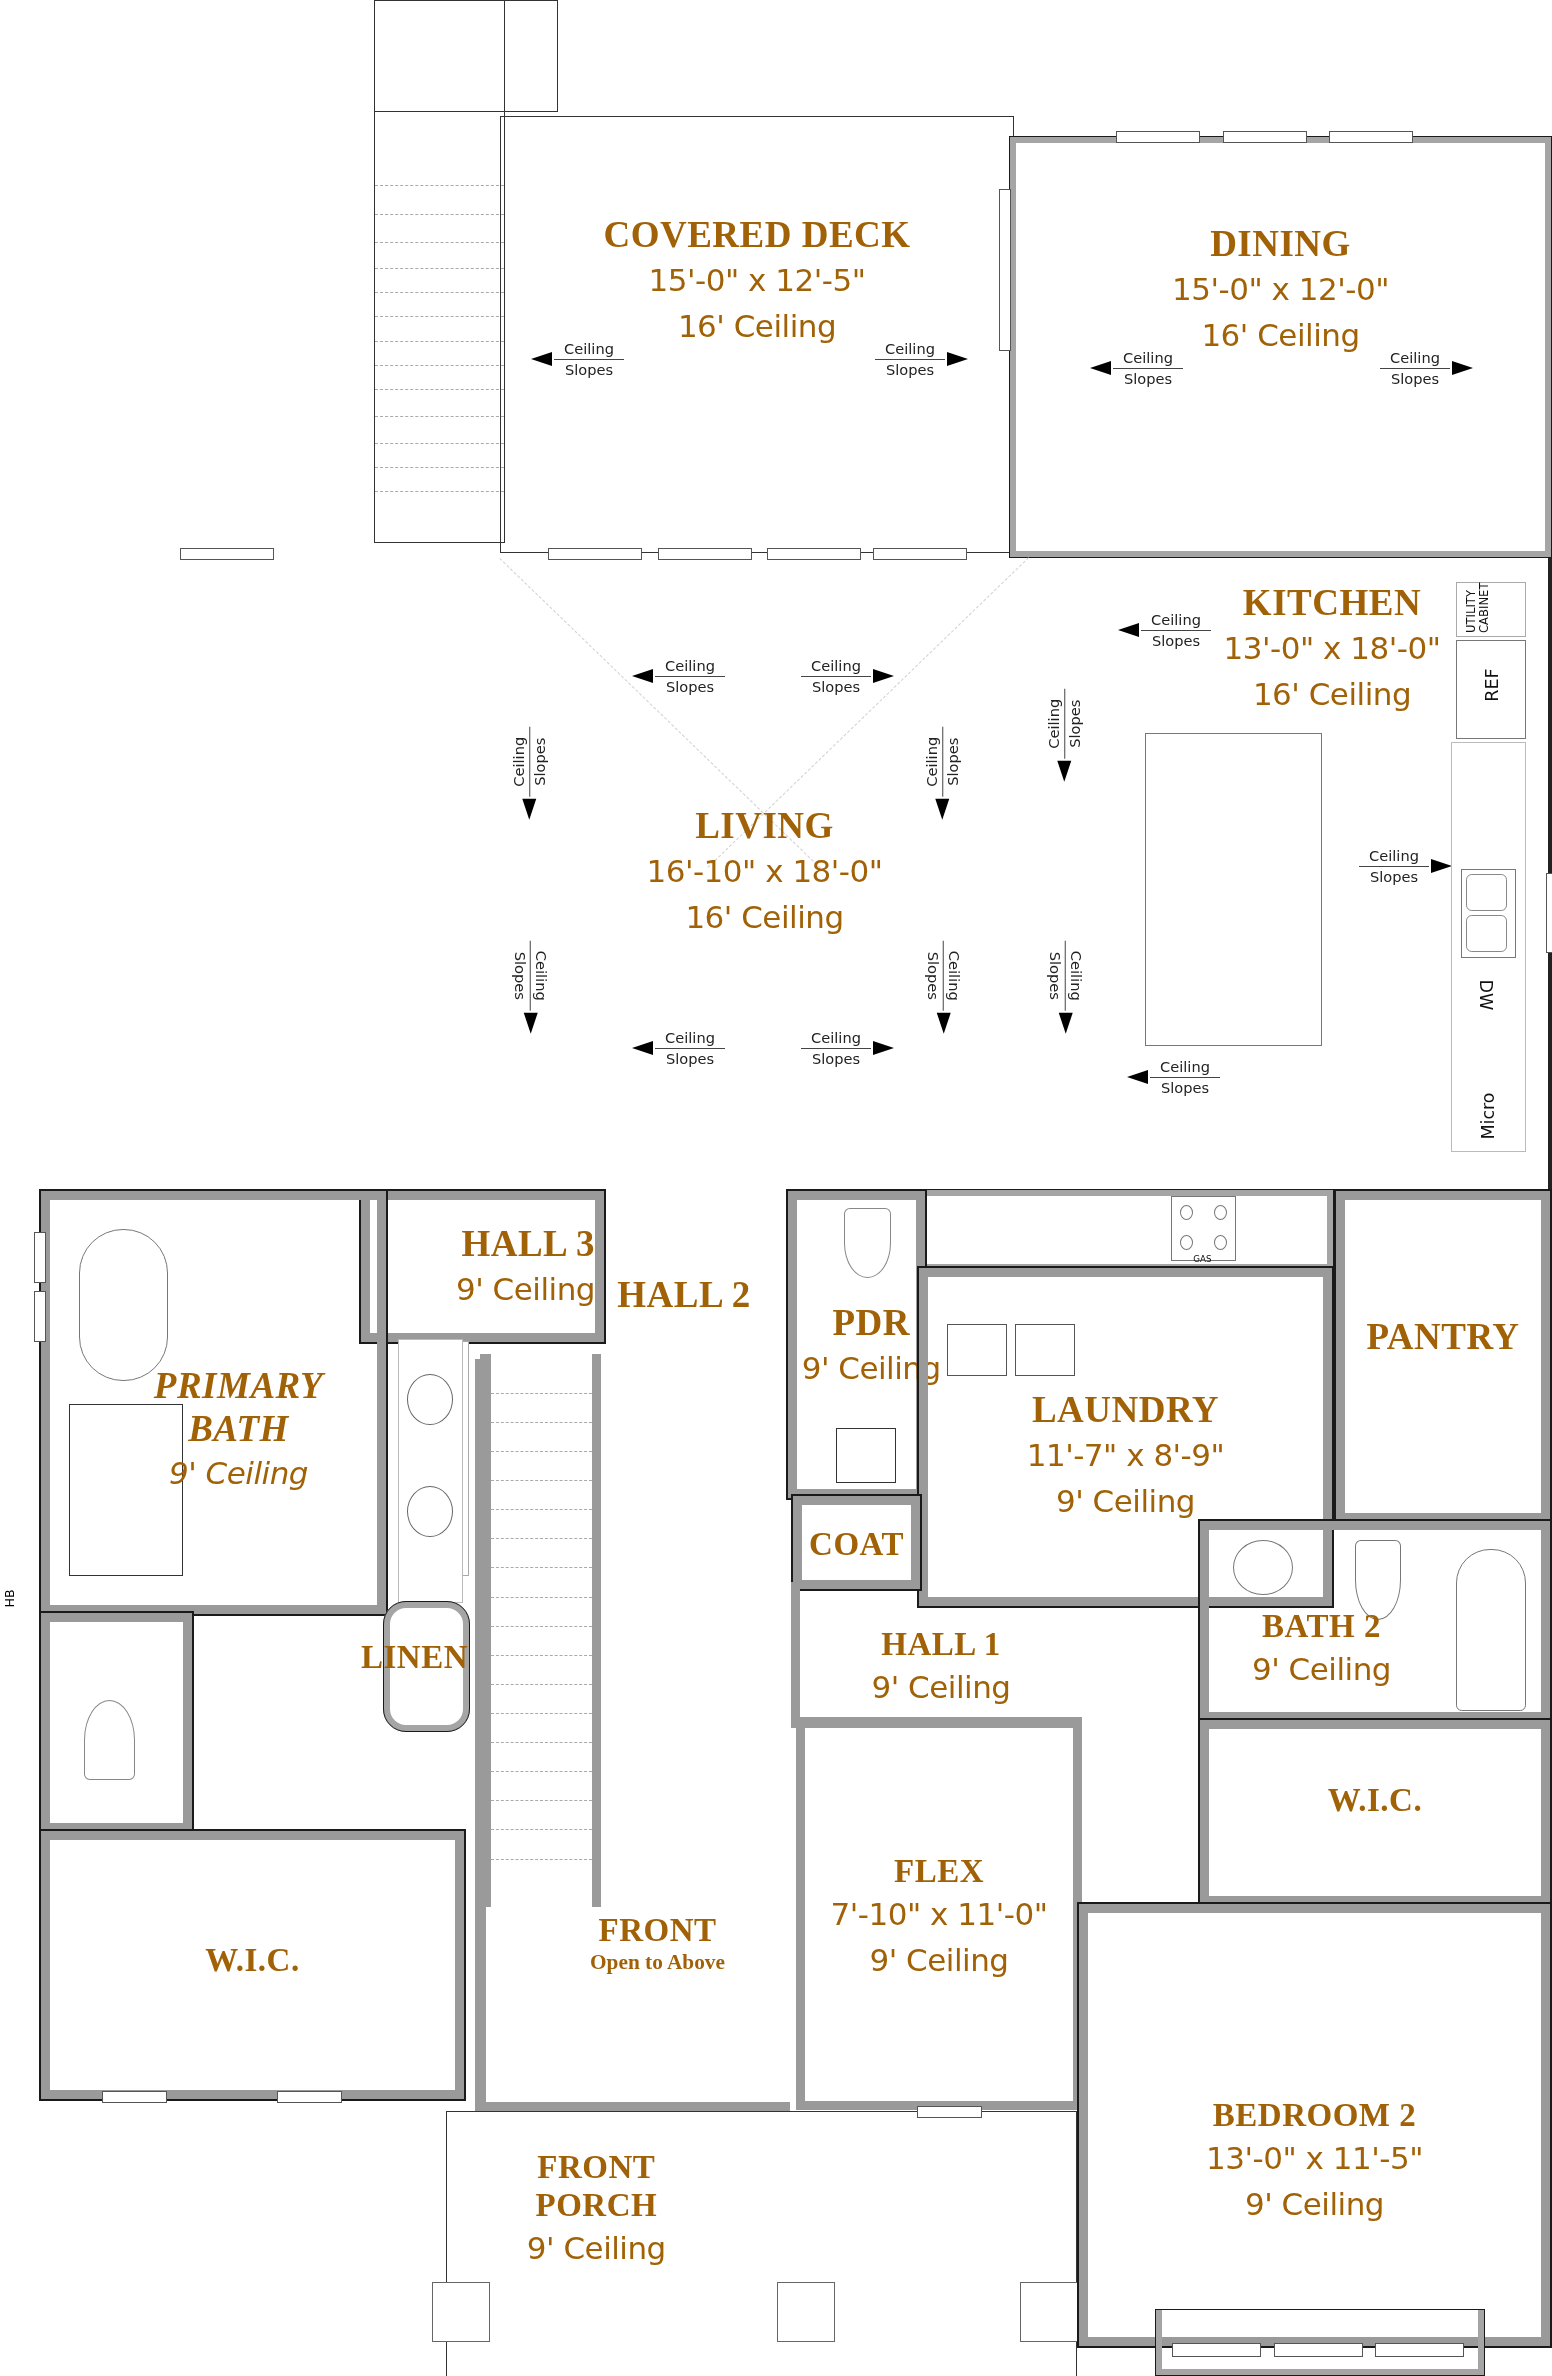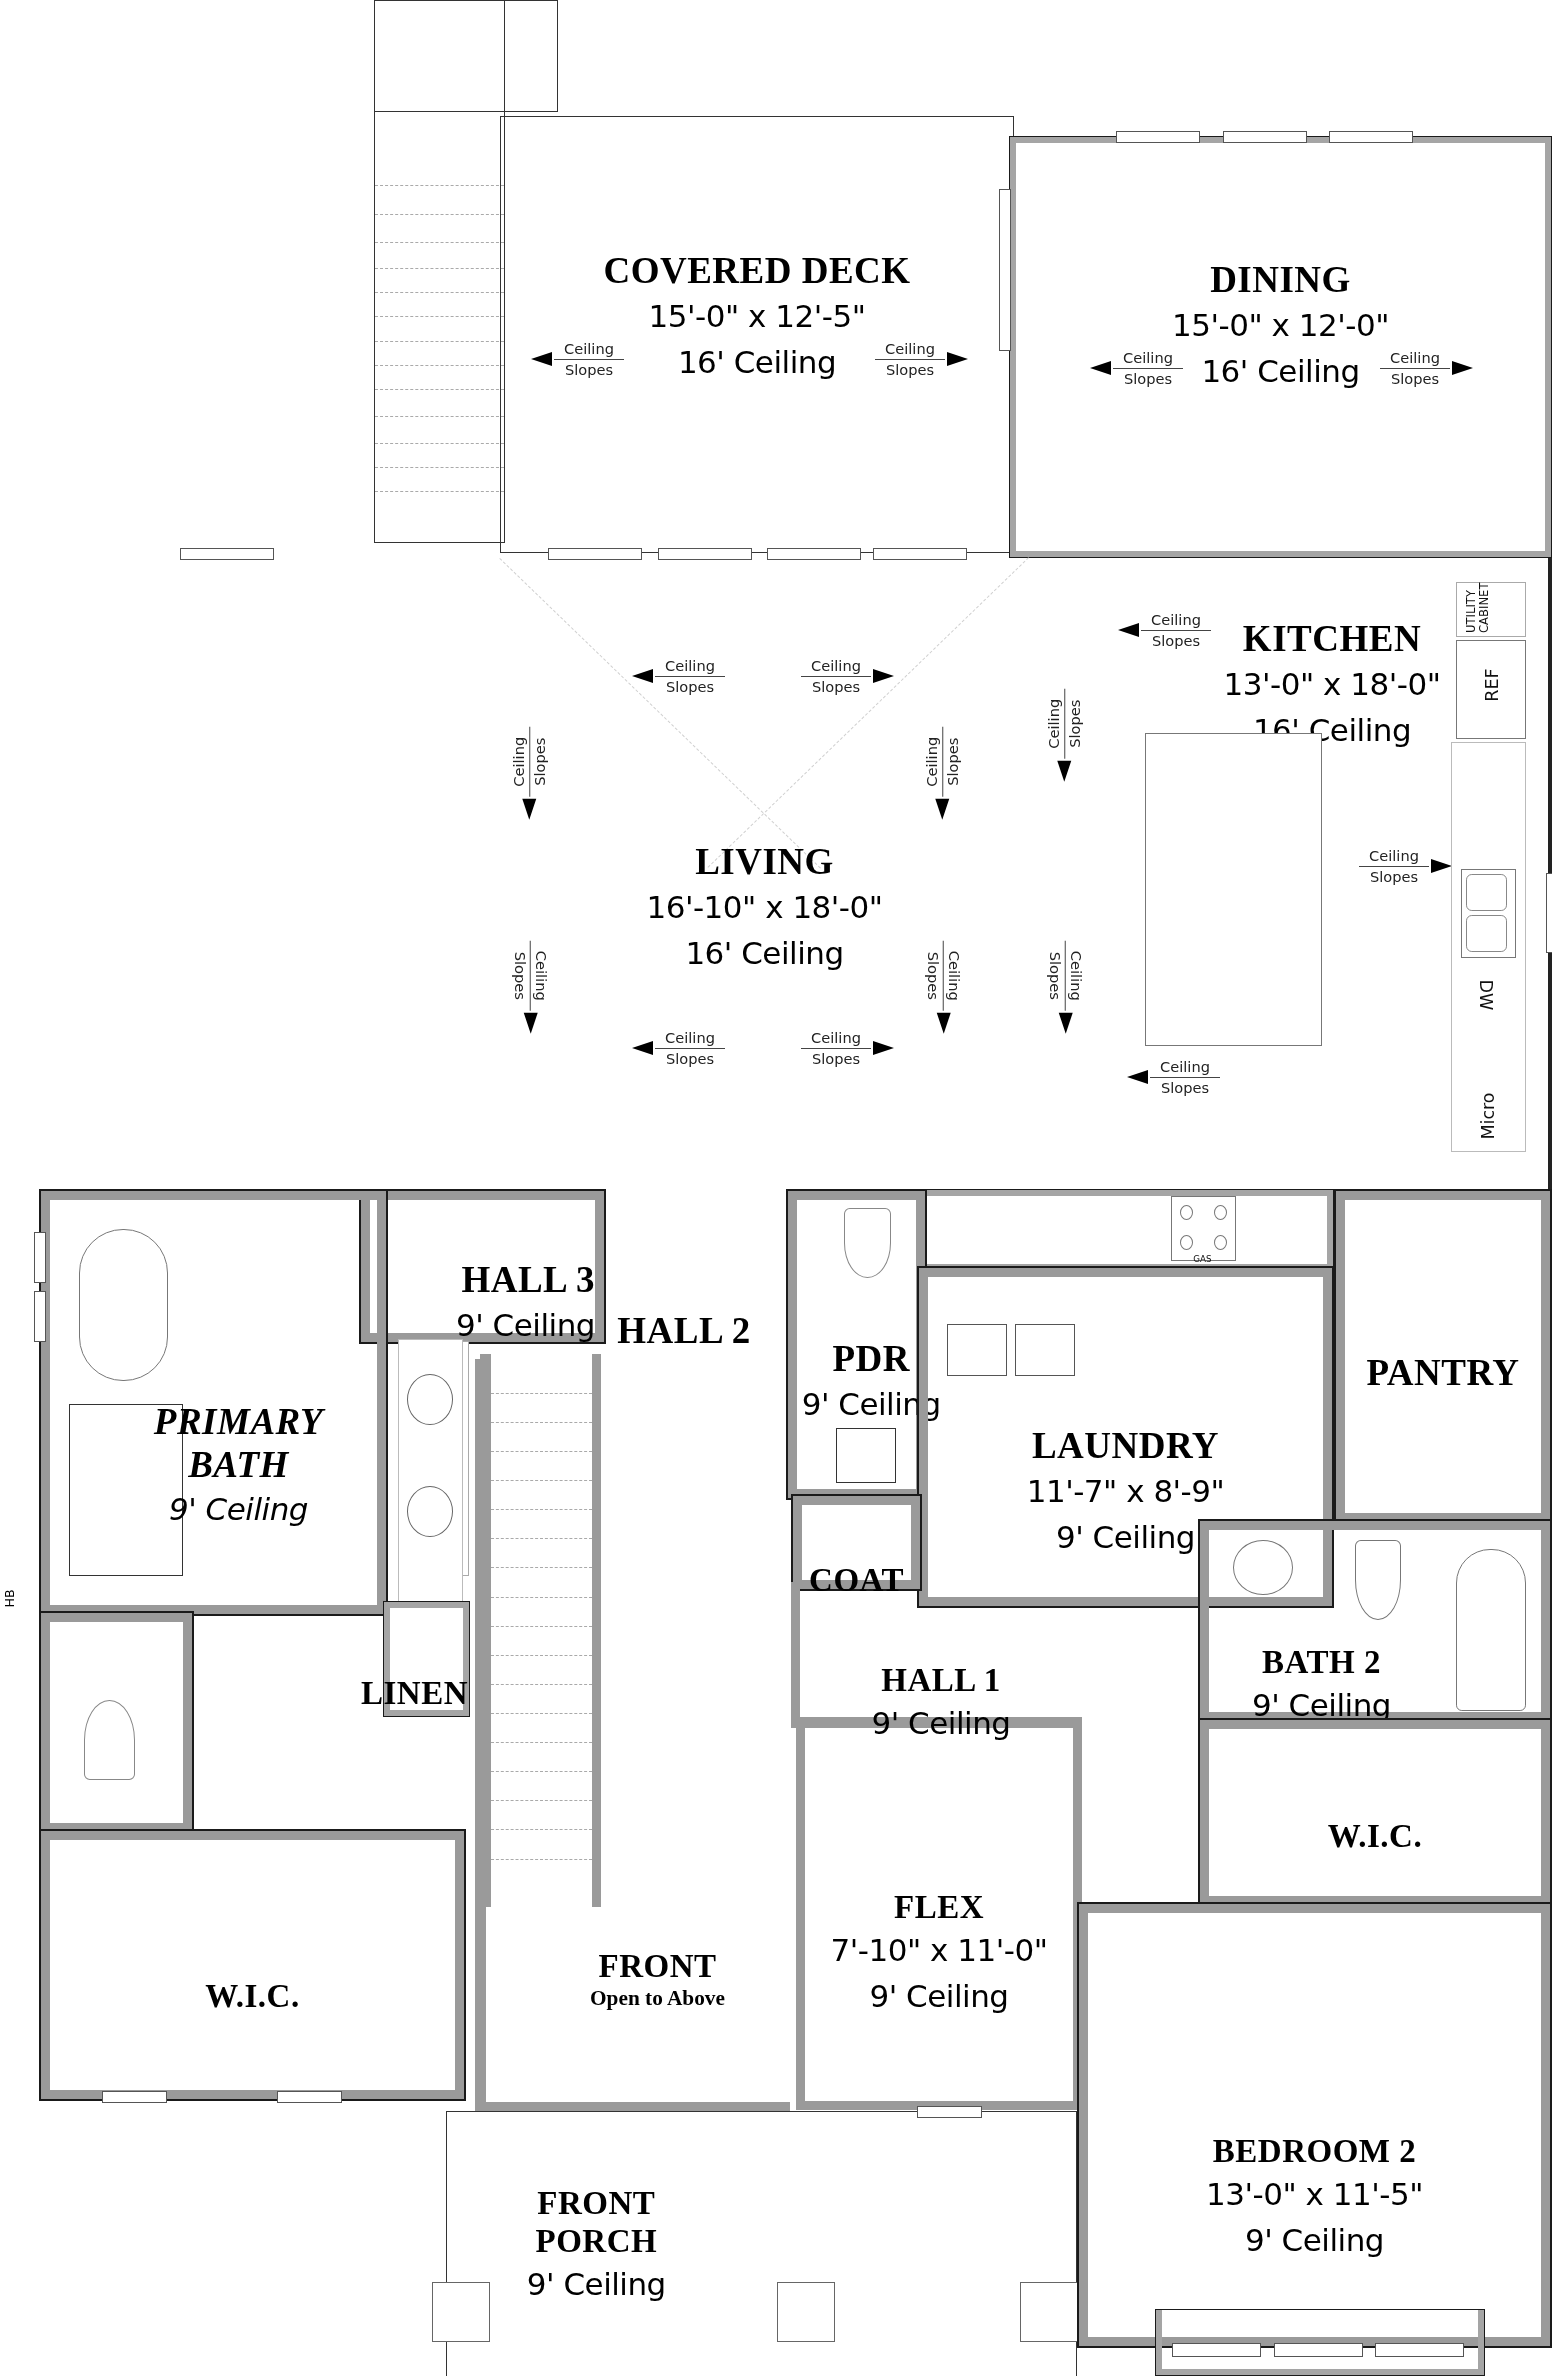--- a/index.html
+++ b/index.html
@@ -2,21 +2,21 @@
 <html><head>
 <meta charset="utf-8">
 <style>
   html, body { margin:0; padding:0; background:#ffffff; }
   body { width:1553px; height:2376px; position:relative; overflow:hidden; font-family:"Liberation Serif", serif; }
   .plan { position:absolute; left:0; top:0; width:1553px; height:2376px; }
   .room { position:absolute; box-sizing:border-box; }
   .wall { border:11.6px solid #9a9a9a; outline:2.9px solid #1a1a1a; outline-offset:-2.9px; }
   .wall-thin { border:7.8px solid #a5a5a5; outline:1.9px solid #1a1a1a; outline-offset:-1.9px; }
   .outline-only { border:2.9px solid #333; }
-  .label { position:absolute; left:0; right:0; text-align:center; color:#000000;margin-top:36px; }
+  .label { position:absolute; left:0; right:0; text-align:center; color:#a16207; }
   .name { font-family:"Liberation Serif", serif; font-weight:bold; font-size:37px; letter-spacing:0.5px; line-height:1.15; }
   .name.sm { font-size:33px; }
   .dim { font-family:"DejaVu Sans", sans-serif; font-size:31px; font-weight:normal; line-height:1.5; letter-spacing:-0.5px; }
   .ceil { font-family:"DejaVu Sans", sans-serif; font-size:31px; line-height:1.5; letter-spacing:-0.5px; }
   .sub { font-family:"Liberation Serif", serif; font-weight:bold; font-size:21.3px; }
   .slope { position:absolute; font-family:"DejaVu Sans", sans-serif; font-size:14.6px; line-height:1.25; color:#222; text-align:center; }
   .slope .txt { display:inline-block; }
   .slope .line { display:block; height:0; border-top:1.5px solid #444; width:70px; margin:1px auto; }
   .slope .arr { position:absolute; top:11.6px; width:0; height:0; border-top:7.8px solid transparent; border-bottom:7.8px solid transparent; }
   .slope .arr.left { left:-23px; border-right:21.3px solid #000; }
@@ -240,21 +240,21 @@
   <div class="fixture" style="left:398px; top:1339px; width:63px; height:262px; border-color:#bbb;">
     <div style="position:absolute; left:7.8px; top:34px; width:44px; height:49px; border:1.9px solid #666; border-radius:50%;"></div>
     <div style="position:absolute; left:7.8px; top:146px; width:44px; height:49px; border:1.9px solid #666; border-radius:50%;"></div>
   </div>
 
   <div class="room wall" style="left:39px; top:1611px; width:155px; height:223px;">
     <div class="fixture" style="left:34px; top:78px; width:49px; height:78px; border-radius:50% 50% 5.8px 5.8px; border-color:#888;"></div>
   </div>
   <div class="hb" style="left:0px; top:1591px;">HB</div>
 
-  <div class="room wall-thin" style="left:383px; top:1601px; width:87px; height:116px;">
+  <div class="room wall-thin" style="left:383px; top:1601px; width:87px; height:131px;border-radius:23px;">
     <div class="label" style="top:31px; left:-53px; right:-29px;">
       <div class="name sm">LINEN</div>
     </div>
   </div>
 
   <div class="room wall" style="left:39px; top:1829px; width:427px; height:272px;">
     <div class="label" style="top:102px;">
       <div class="name sm">W.I.C.</div>
     </div>
   </div>

